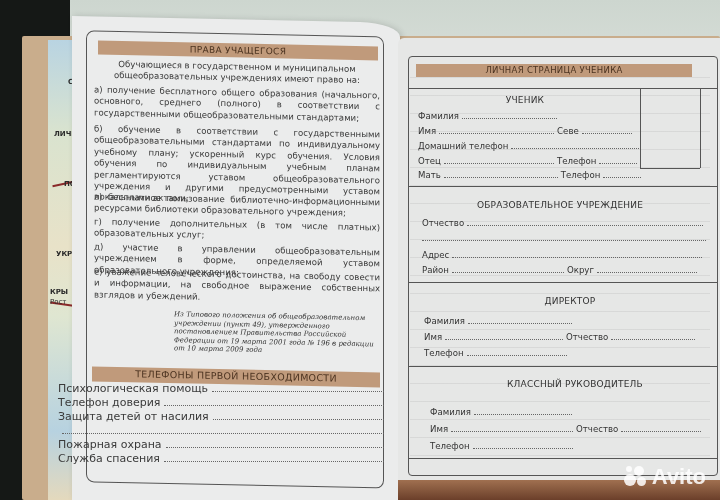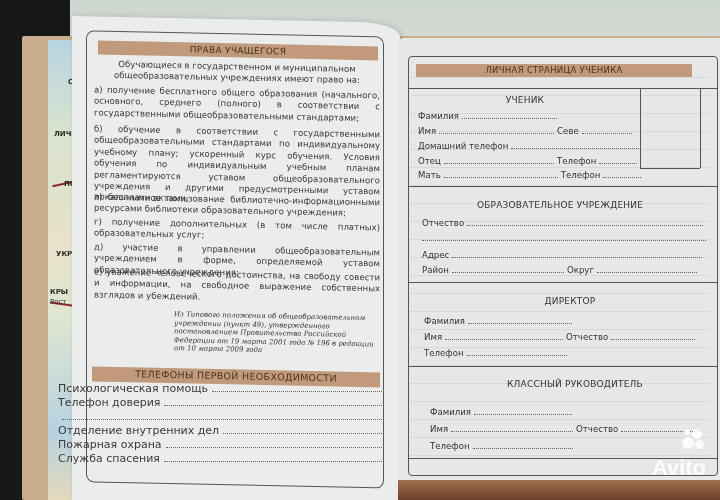--- a/index.html
+++ b/index.html
@@ -68,22 +68,22 @@
   .field-row { position: absolute; display: flex; font-size: 8.6px; line-height: 12px; color: #333; align-items: flex-end; }
   .field-row .lbl { white-space: nowrap; }
   .field-row .fill { border-bottom: 1px dotted #666; margin: 0 3px 3px 3px; height: 8px; }
   .hline { position: absolute; height: 1px; background: #555; }
   .vline { position: absolute; width: 1px; background: #555; }
   .grid-faint { position: absolute; left: 410px; top: 60px; width: 300px; height: 410px;
     background-image: repeating-linear-gradient(180deg, transparent 0 17px, rgba(150,150,150,0.18) 17px 18px);
   }
 
   .avito {
-    position: absolute; right: 14px; bottom: 19px; display: flex; align-items: flex-end; gap: 4px;
-    color: rgba(255,255,255,0.85); font-size: 22px; font-weight: bold; font-family: "Liberation Sans", sans-serif; flex-direction: column;
+    position: absolute; right: 14px; bottom: 10px; display: flex; align-items: flex-start; gap: 4px;
+    color: rgba(255,255,255,0.85); font-size: 22px; font-weight: bold; font-family: "Liberation Sans", sans-serif;
   }
   .avito-dots { position: relative; width: 26px; height: 24px; }
   .avito-dots span { position: absolute; border-radius: 50%; background: rgba(255,255,255,0.85); }
 </style>
 </head>
 <body>
 
 <div class="table-top"></div>
 <div class="dark-corner"></div>
 <div class="book-cover"></div>
@@ -124,24 +124,24 @@
 
 <div class="phone-row" style="top:382px;">
   <span>Психологическая помощь</span>
     <span class="dots"></span>
 </div>
 <div class="phone-row" style="top:396px;">
   <span>Телефон доверия</span>
     <span class="dots"></span>
 </div>
 <div class="phone-row" style="top:410px;">
+  <span>Защита детей от насилия</span>
     <span class="dots"></span>
 </div>
 <div class="phone-row" style="top:424px;">
-  <span>Отделение внутренних дел</span>
     <span class="dots"></span>
 </div>
 <div class="phone-row" style="top:438px;">
   <span>Пожарная охрана</span>
     <span class="dots"></span>
 </div>
 <div class="phone-row" style="top:452px;justify-content:space-between;">
   <span>Служба спасения</span>
     <span class="dots"></span>
 </div>

